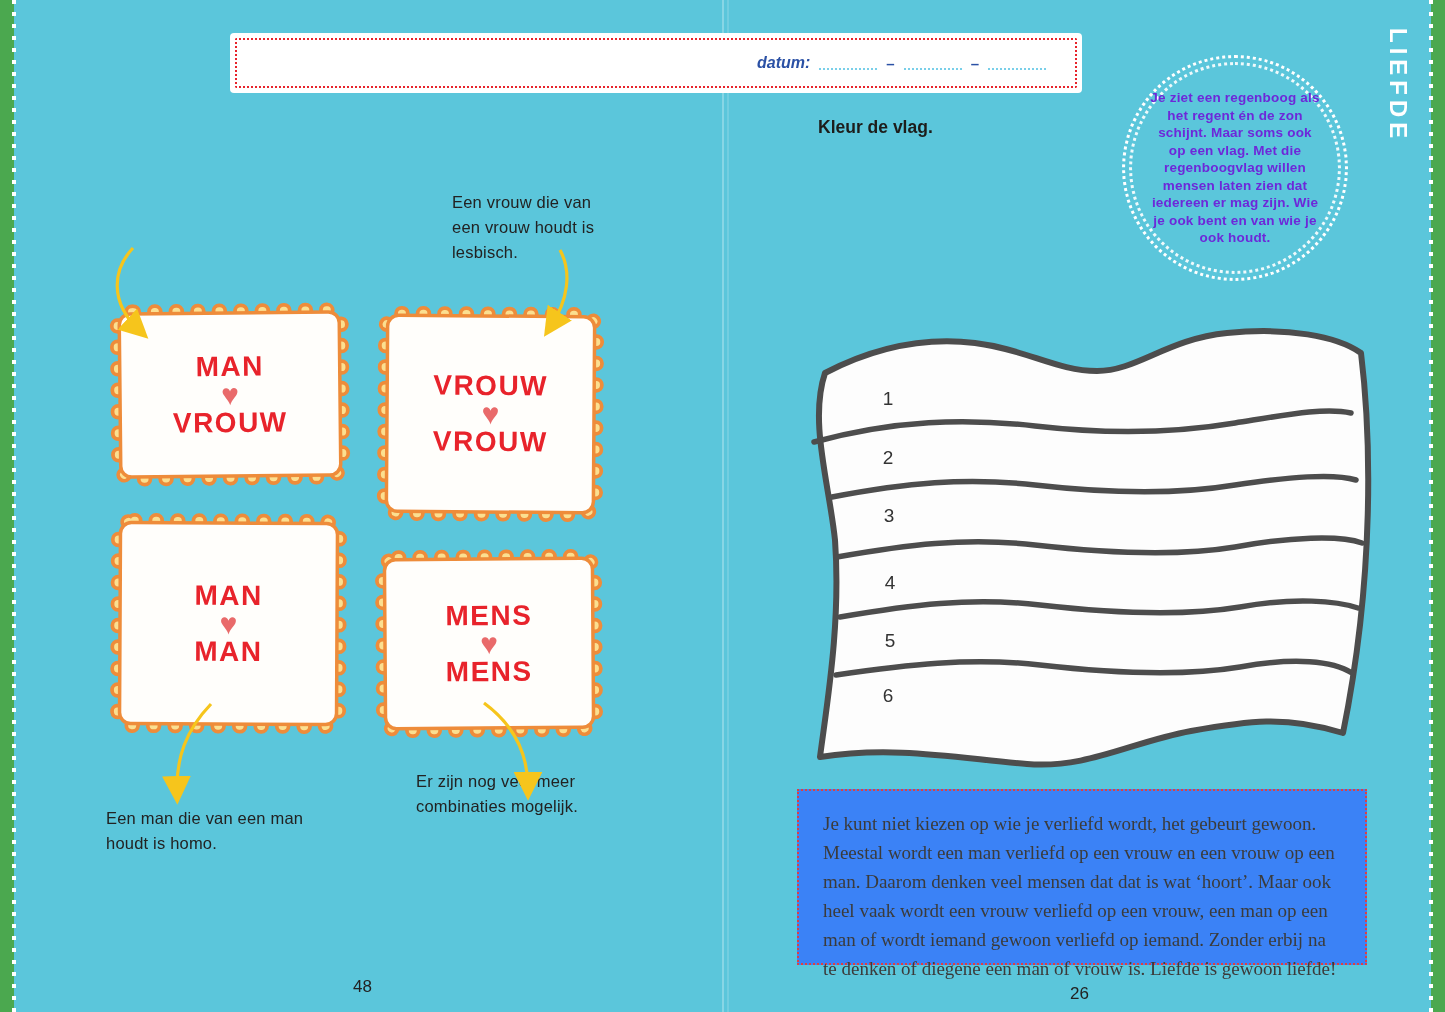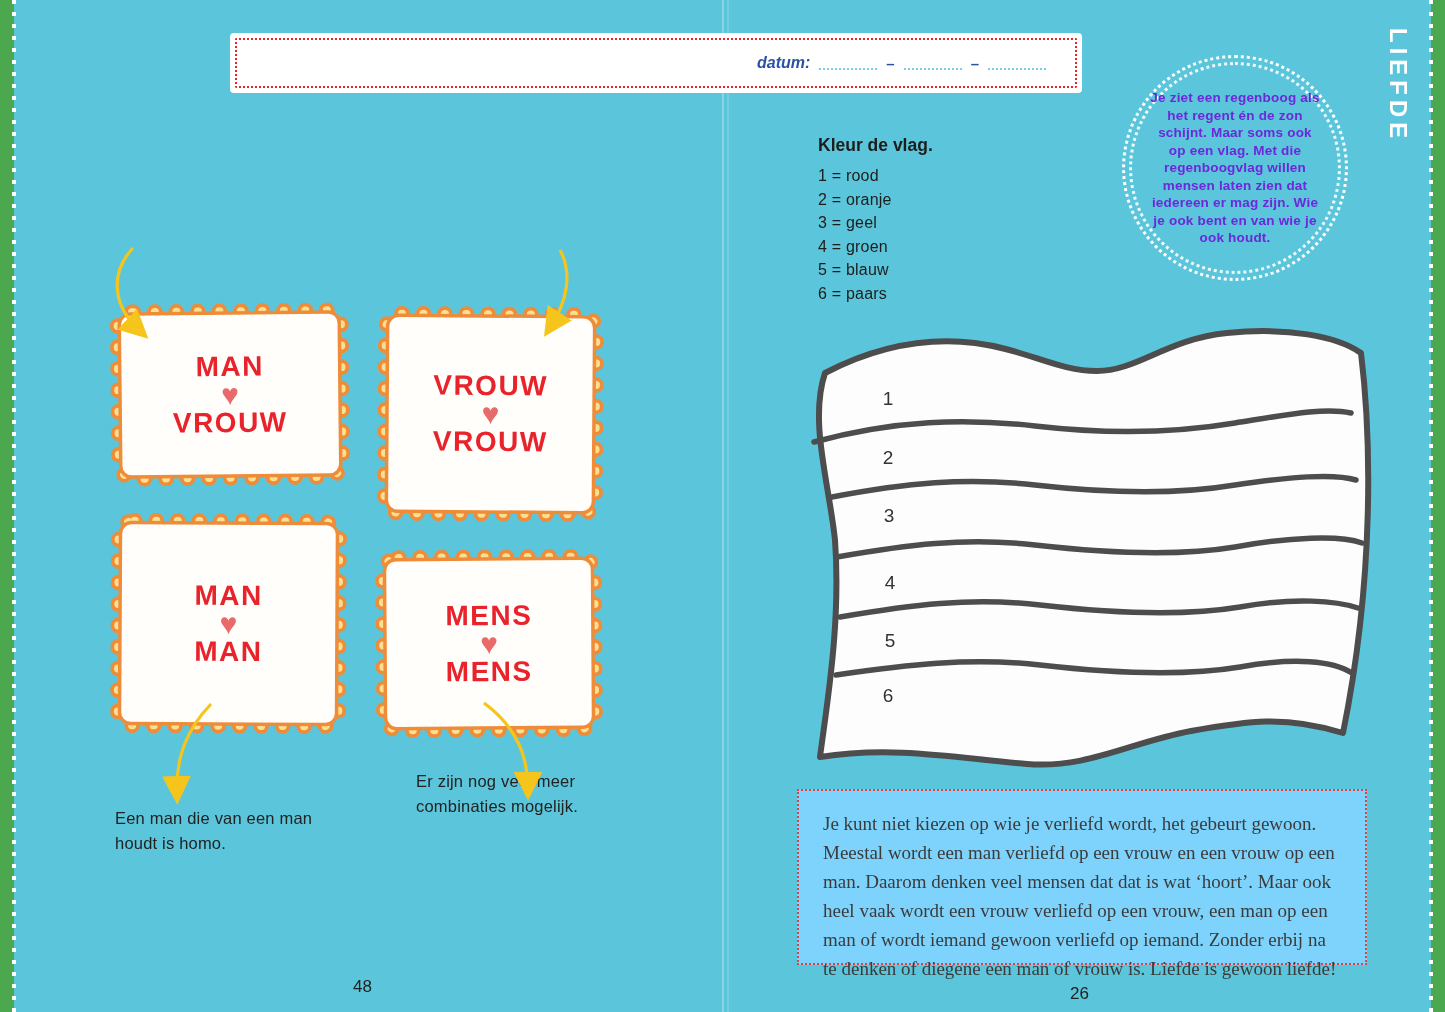--- a/index.html
+++ b/index.html
@@ -21,48 +21,48 @@
   .banner-title{position:absolute;left:23px;top:9px;font-size:33px;font-weight:bold;color:#e8232b;letter-spacing:.5px;}
   .datum-row{position:absolute;right:36px;top:0;height:100%;display:flex;align-items:center;gap:9px;}
   .datum-label{font-size:16px;font-weight:bold;color:#2b51a5;font-style:italic;}
   .dotline{display:inline-block;width:58px;height:12px;border-bottom:2px dotted #79cfe9;}
   .datum-sep{font-size:15px;font-weight:bold;color:#2b51a5;}
   
   .intro{position:absolute;left:205px;top:112px;font-size:18px;letter-spacing:.2px;}
   .ann{position:absolute;font-size:16.5px;line-height:25px;letter-spacing:.2px;color:#222;}
   .ann-hetero{left:152px;top:188px;width:252px;}
   .ann-lesbisch{left:452px;top:190px;width:165px;}
-  .ann-homo{left:115px;top:806px;width:205px;}
+  .ann-homo{left:106px;top:806px;width:205px;}
   .ann-meer{left:416px;top:769px;width:215px;}
   
   .lace{position:absolute;}
   .lace-svg{position:absolute;inset:0;z-index:0;}
   .card-content{position:absolute;inset:18px;z-index:1;display:flex;flex-direction:column;
     align-items:center;justify-content:center;text-align:center;}
   .card-word{font-size:28px;font-weight:bold;letter-spacing:1.5px;color:#e8232b;line-height:30px;}
   .card-heart{font-size:30px;line-height:24px;color:#e96a6a;margin:1px 0;}
   .card1{left:105px;top:298px;width:250px;height:193px;transform:rotate(-.6deg);}
   .card2{left:372px;top:301px;width:237px;height:226px;transform:rotate(.4deg);}
   .card3{left:105px;top:508px;width:247px;height:231px;transform:rotate(.3deg);}
   .card4{left:370px;top:544px;width:238px;height:199px;transform:rotate(-.4deg);}
   
   .arrows{position:absolute;inset:0;z-index:5;pointer-events:none;}
   .pagenum{position:absolute;font-size:17px;color:#222;margin-top:6px;}
   .pn-48{left:353px;top:971px;} .pn-49{left:1070px;top:978px;}
   
-  .flag-heading{position:absolute;left:818px;top:117px;font-size:17.5px;font-weight:bold;margin-top:18px;}
+  .flag-heading{position:absolute;left:818px;top:117px;font-size:17.5px;font-weight:bold;}
   .legend{position:absolute;left:818px;top:164px;font-size:16px;line-height:23.5px;letter-spacing:.2px;}
   .circle-note{position:absolute;left:1122px;top:55px;width:226px;height:226px;border-radius:50%;
     border:3px dotted #fff;box-sizing:border-box;}
   .circle-note::before{content:"";position:absolute;inset:4px;border:3px dotted rgba(255,255,255,.9);border-radius:50%;}
   .circle-text{position:absolute;inset:24px;display:flex;align-items:center;justify-content:center;
     text-align:center;font-size:13.5px;line-height:17.5px;font-weight:bold;color:#6d28d9;letter-spacing:.2px;}
   .flag-wrap{position:absolute;left:795px;top:325px;width:595px;height:445px;}
   .flag-num{font-family:"Liberation Sans",sans-serif;font-size:19px;fill:#333;}
-  .bottom-note{position:absolute;left:797px;top:789px;width:570px;height:176px;background:#7dd3fc;
+  .bottom-note{position:absolute;left:797px;top:789px;width:570px;height:176px;background:#3b82f6;
     border:2px dotted #e04040;box-sizing:border-box;}
   .bottom-note p{margin:0;position:absolute;left:24px;top:18px;width:520px;
     font-family:"Liberation Serif","DejaVu Serif",serif;font-size:19px;line-height:29px;color:#3b3b3b;}
   .section-tab{position:absolute;left:1384px;top:28px;writing-mode:vertical-rl;text-orientation:mixed;
     font-size:24px;font-weight:bold;color:#fff;letter-spacing:5px;}
 </style>
 </head>
 <body>
 
 <div class="book">
@@ -81,20 +81,21 @@
       <span class="datum-label">datum:</span>
       <span class="dotline"></span>
       <span class="datum-sep">–</span>
       <span class="dotline"></span>
       <span class="datum-sep">–</span>
       <span class="dotline"></span>
     </div>
   </div>
 
 
+  <div class="ann ann-lesbisch">Een vrouw die van een vrouw houdt is lesbisch.</div>
   <div class="ann ann-homo">Een man die van een man houdt is homo.</div>
   <div class="ann ann-meer">Er zijn nog veel meer combinaties mogelijk.</div>
 
   <div class="lace card1">
       <svg class="lace-svg" width="250" height="193" viewBox="0 0 250 193">
         <rect x="13" y="13" width="224" height="167" rx="16" fill="none" stroke="#ee8c3a" stroke-width="15" stroke-dasharray="0.5 21" stroke-linecap="round"></rect>
         <rect x="13" y="13" width="224" height="167" rx="16" fill="none" stroke="#fbdf90" stroke-width="7.5" stroke-dasharray="0.5 21" stroke-linecap="round"></rect>
         <rect x="15" y="15" width="220" height="163" rx="11" fill="#fffefb" stroke="#ee8c3a" stroke-width="3.5"></rect>
       </svg>
     <div class="card-content">
@@ -149,28 +150,20 @@
     <path d="M 133,248 C 112,270 110,303 139,330" fill="none" stroke="#f6c51c" stroke-width="3.2" marker-end="url(#ah)"></path>
     <path d="M 560,250 C 572,272 568,300 551,326" fill="none" stroke="#f6c51c" stroke-width="3.2" marker-end="url(#ah)"></path>
     <path d="M 211,704 C 186,730 176,758 177,792" fill="none" stroke="#f6c51c" stroke-width="3.2" marker-end="url(#ah)"></path>
     <path d="M 484,703 C 514,725 528,754 528,788" fill="none" stroke="#f6c51c" stroke-width="3.2" marker-end="url(#ah)"></path>
   </svg>
 
   <div class="pagenum pn-48">48</div>
 
   <div class="flag-heading">Kleur de vlag.</div>
 
-  <div class="legend">
-    <div>1 = rood</div>
-    <div>2 = oranje</div>
-    <div>3 = geel</div>
-    <div>4 = groen</div>
-    <div>5 = blauw</div>
-    <div>6 = paars</div>
-  </div>
 
   <div class="circle-note">
     <div class="circle-text">Je ziet een regenboog als het regent én de zon schijnt. Maar soms ook op een vlag. Met die regenboogvlag willen mensen laten zien dat iedereen er mag zijn. Wie je ook bent en van wie je ook houdt.</div>
   </div>
 
   <div class="flag-wrap">
     <svg width="595" height="445" viewBox="0 0 595 445">
       <path d="M 30,48
            C 80,22 130,12 180,18 C 230,24 262,46 302,46 C 342,46 372,14 432,8 C 492,2 542,11 566,28
            C 576,110 580,250 548,408

